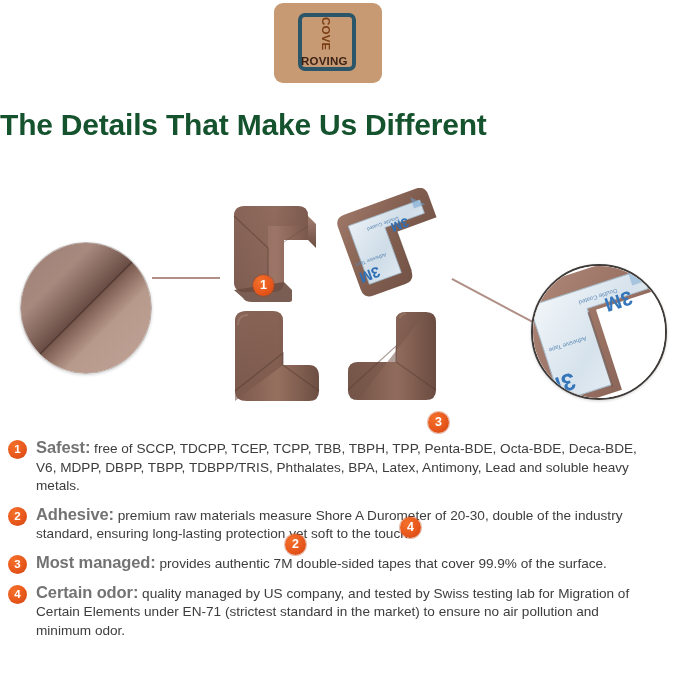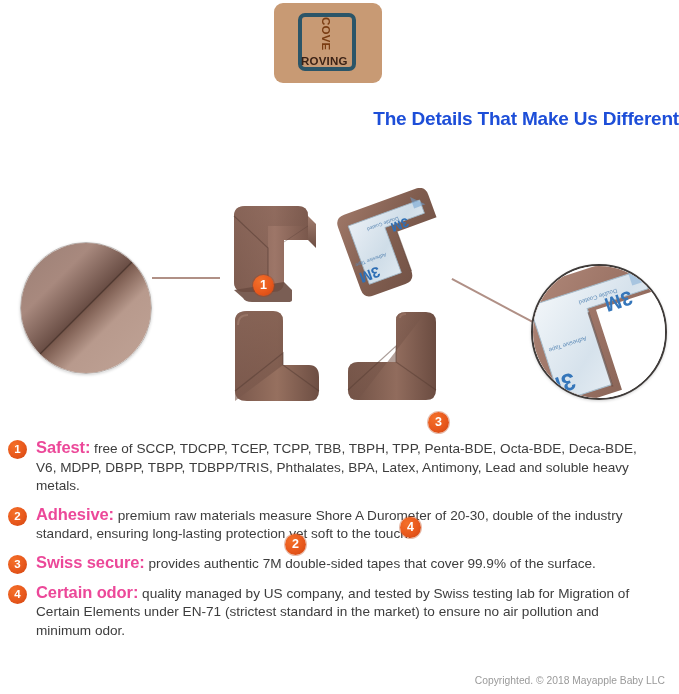--- a/index.html
+++ b/index.html
@@ -64,24 +64,24 @@
     font-family: "Liberation Sans", sans-serif;
     white-space: nowrap;
   }
 
   
   .headline {
     position: absolute;
     left: 0;
     top: 108px;
     width: 679px;
-    text-align: right;
-    font-size: 19px;
-    font-weight: bold;
-    color: #1d4ed8;
+    text-align: left;
+    font-size: 30px;
+    font-weight: bold;
+    color: #14532d;
     letter-spacing: -0.2px;
     font-family: "Liberation Sans", sans-serif;
   }
 
   
   .stage {
     position: absolute;
     left: 0;
     top: 178px;
     width: 679px;
@@ -179,21 +179,21 @@
     background: radial-gradient(circle at 34% 30%, #f4702a 0%, #e8581c 55%, #cf4410 100%);
     color: #fff;
     font-size: 11.5px;
     font-weight: bold;
     line-height: 19px;
     text-align: center;
   }
   .item .lede {
     font-size: 16.5px;
     font-weight: bold;
-    color: #ec4899;
+    color: #737373;
     letter-spacing: -0.1px;
   }
 
   
   .footer {
     position: absolute;
     right: 14px;
     bottom: 7px;
     text-align: left;
     font-size: 10.3px;
@@ -365,24 +365,23 @@
     <span class="lede">Safest:</span><span> free of SCCP, TDCPP, TCEP, TCPP, TBB, TBPH, TPP, Penta-BDE, Octa-BDE, Deca-BDE, V6, MDPP, DBPP, TBPP, TDBPP/TRIS, Phthalates, BPA, Latex, Antimony, Lead and soluble heavy metals.</span>
   </div>
 
   <div class="item">
     <span class="num">2</span>
     <span class="lede">Adhesive:</span><span> premium raw materials measure Shore A Durometer of 20-30, double of the industry standard, ensuring long-lasting protection yet soft to the touch.</span>
   </div>
 
   <div class="item">
     <span class="num">3</span>
-    <span class="lede">Swiss secure:</span><span> provides authentic 7M double-sided tapes that cover 99.9% of the surface.</span>
+    <span class="lede">Most managed:</span><span> provides authentic 7M double-sided tapes that cover 99.9% of the surface.</span>
   </div>
 
   <div class="item">
     <span class="num">4</span>
     <span class="lede">Certain odor:</span><span> quality managed by US company, and tested by Swiss testing lab for Migration of Certain Elements under EN-71 (strictest standard in the market) to ensure no air pollution and minimum odor.</span>
   </div>
 </div>
 
 <div class="footer">
-  <div>Copyrighted. © 2018 Mayapple Baby LLC</div>
 </div>
 
 </body></html>

